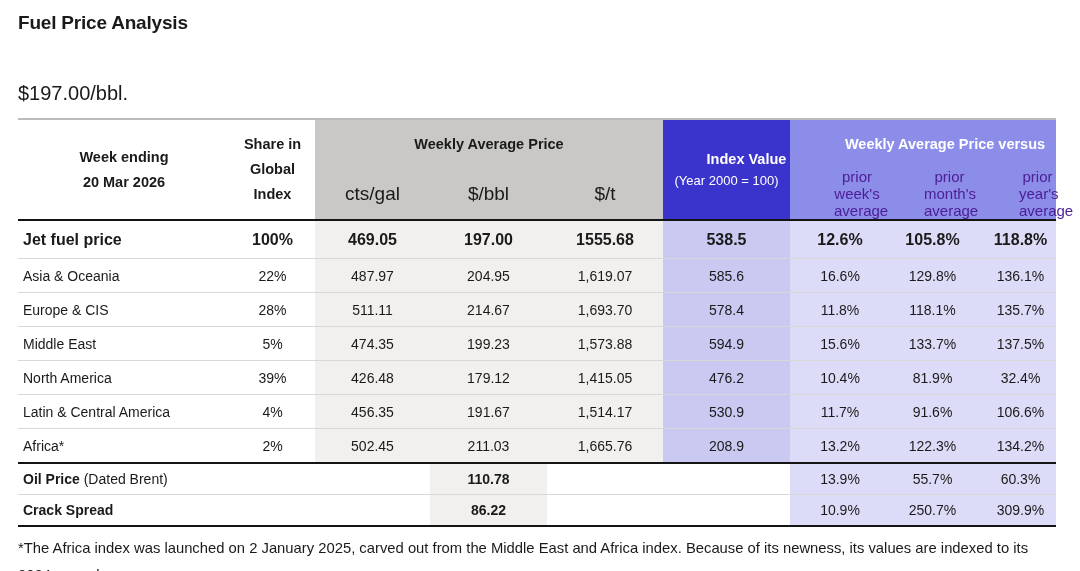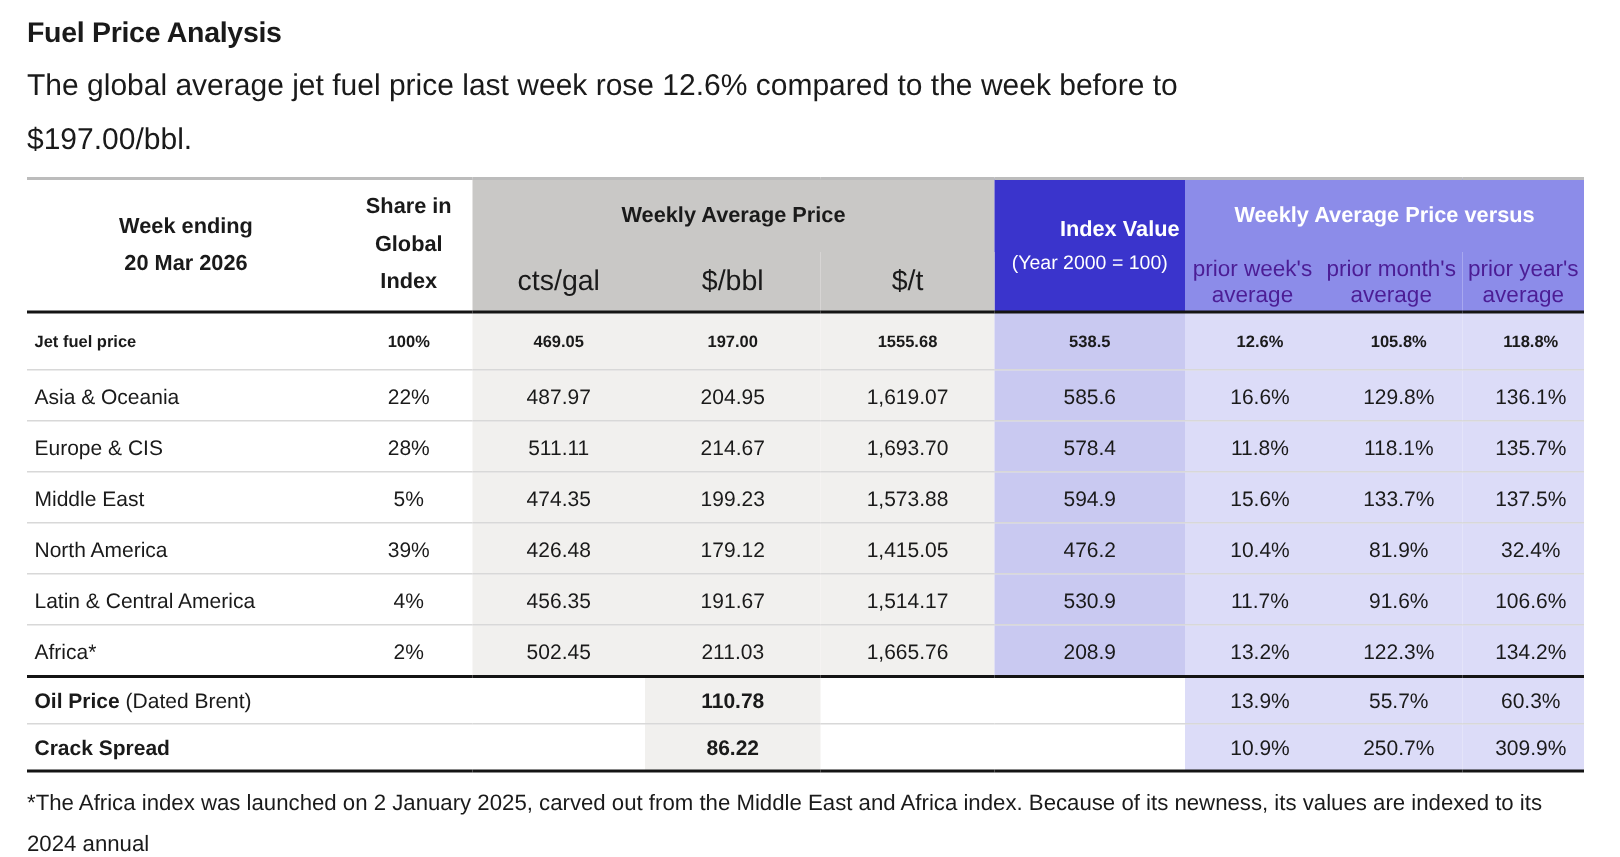--- a/index.html
+++ b/index.html
@@ -17,53 +17,53 @@
     border-collapse:collapse;table-layout:fixed;width:1038px;
     border-top:2px solid #bcbcbc;
   }
   th,td{padding:0;font-weight:400;text-align:center;vertical-align:middle;}
 
   
   thead th{font-size:14.5px;}
   thead .bb{border-bottom:2px solid #141414;}
   th.g{background:var(--price-header,#C9C8C6);}
   th.b{background:var(--index-header,#3A34CC);color:#fff;}
-  th.p{background:var(--versus-header,#8C8CE9);color:#fff;}
+  th.p{background:var(--versus-header,#8C8CE9);color:#fff;padding-left:44px;}
   tr.h1 th{height:48px;}
   tr.h2 th{height:39px;}
   .two-line div{line-height:25px;font-weight:700;}
   th.b .sub{font-weight:400;font-size:13px;line-height:22px;}
   th.b .main{font-weight:700;line-height:22px;margin-left:40px;}
   tr.h2 th.unit{font-weight:400;font-size:19px;}
   tr.h2 th.psub div{font-weight:400;font-size:15px;line-height:17px;color:#4c1d95;}
   th.wap,th.vs-h{font-weight:700;}
 
   
   tbody td{font-size:14px;border-top:1px solid #d8d8d8;}
   td.c-label{text-align:left;padding-left:5px;}
   .c-gray{background:var(--price-cell,#F1F0EE);}
   .c-index{background:var(--index-cell,#C9C9F1);}
   .c-vs{background:var(--versus-cell,#DCDCF8);padding-left:10px;}
-  tr.jet td{height:37px;font-weight:700;font-size:11px;}
+  tr.jet td{height:37px;font-weight:700;font-size:16px;}
   tr.region td{height:33px;}
   tr.last-region td{border-bottom:2px solid #141414;}
   tr.sum td{height:30px;}
   tr.sum td.c-gray{font-weight:700;}
   tr.last-sum td{border-bottom:2px solid #141414;}
   tr.sum b{font-weight:700;}
 
   .footnote{font-size:14.8px;line-height:27px;margin-top:8px;font-weight:400;}
 </style>
 </head>
 <body>
 
 <div class="wrap">
   <h1 class="title">Fuel Price Analysis</h1>
   <p class="subtitle">
-    <span>The global average jet fuel price last week rose 12.6% compared to the week before to</span><br>
+    <br>
     <span>$197.00/bbl.</span>
   </p>
 
   <table class="fuel">
     <colgroup>
       <col style="width:212px">
         <col style="width:85px">
       <col style="width:115px">
         <col style="width:117px">
         <col style="width:116px">

